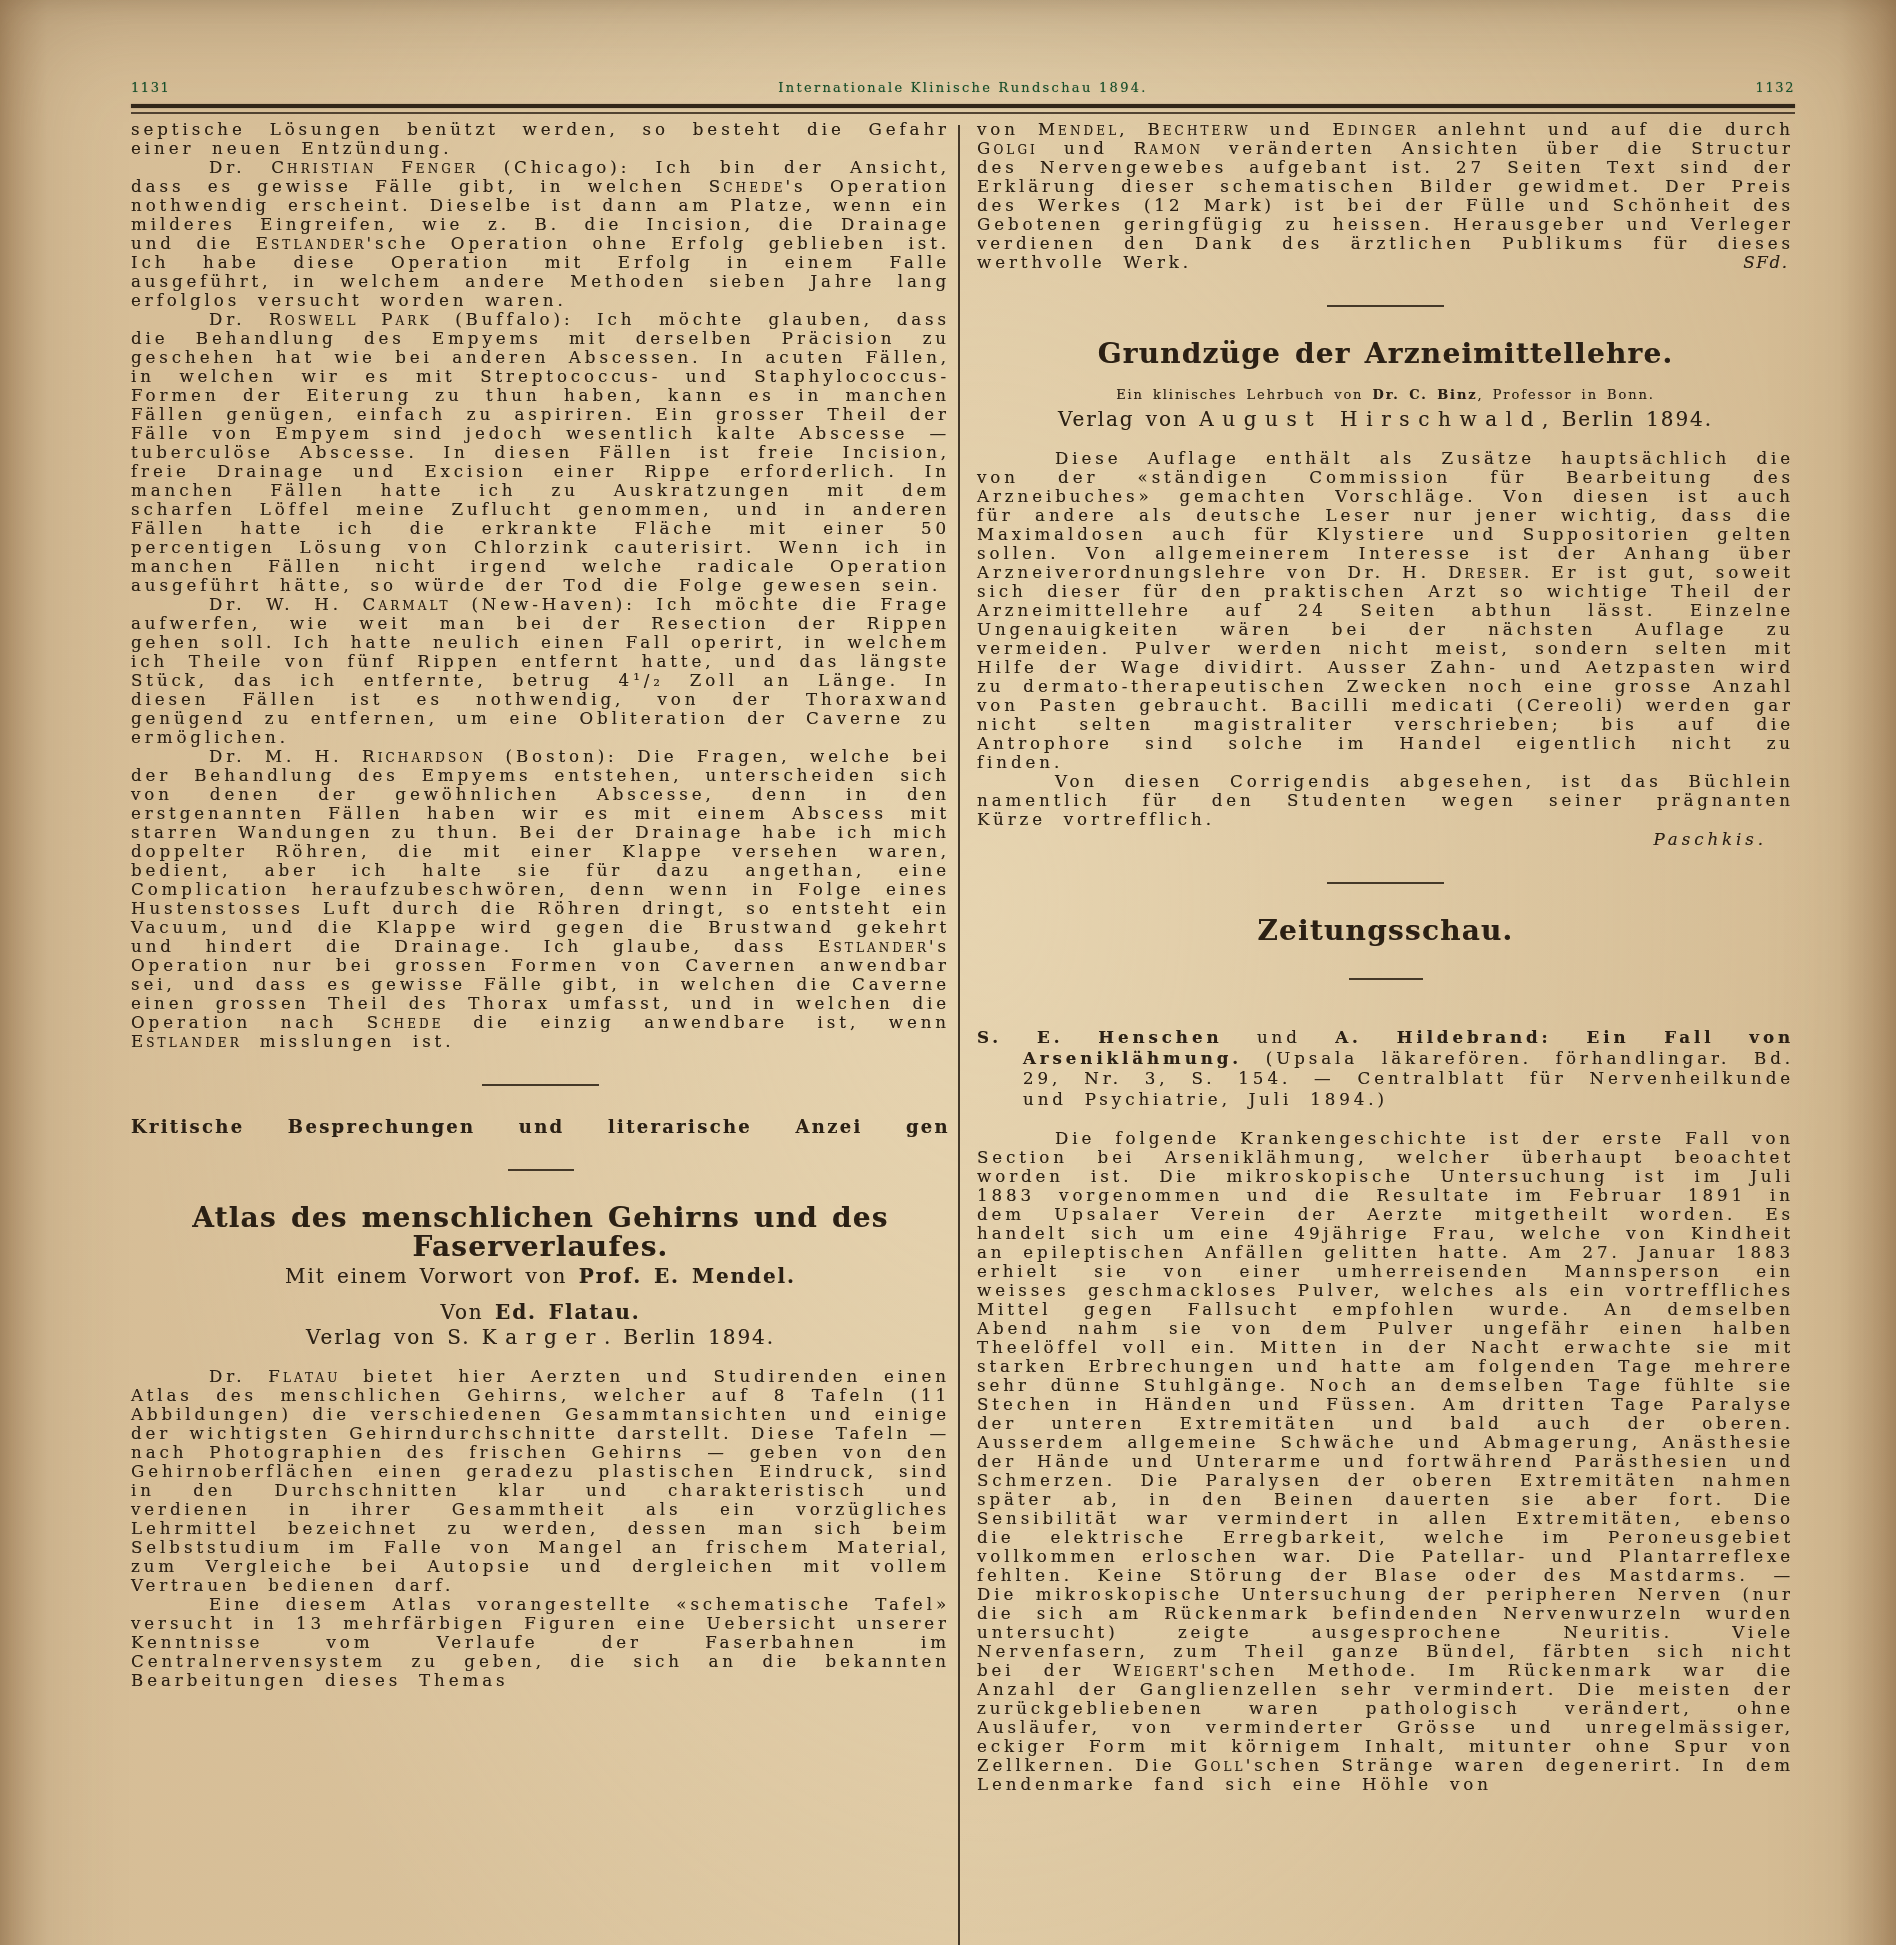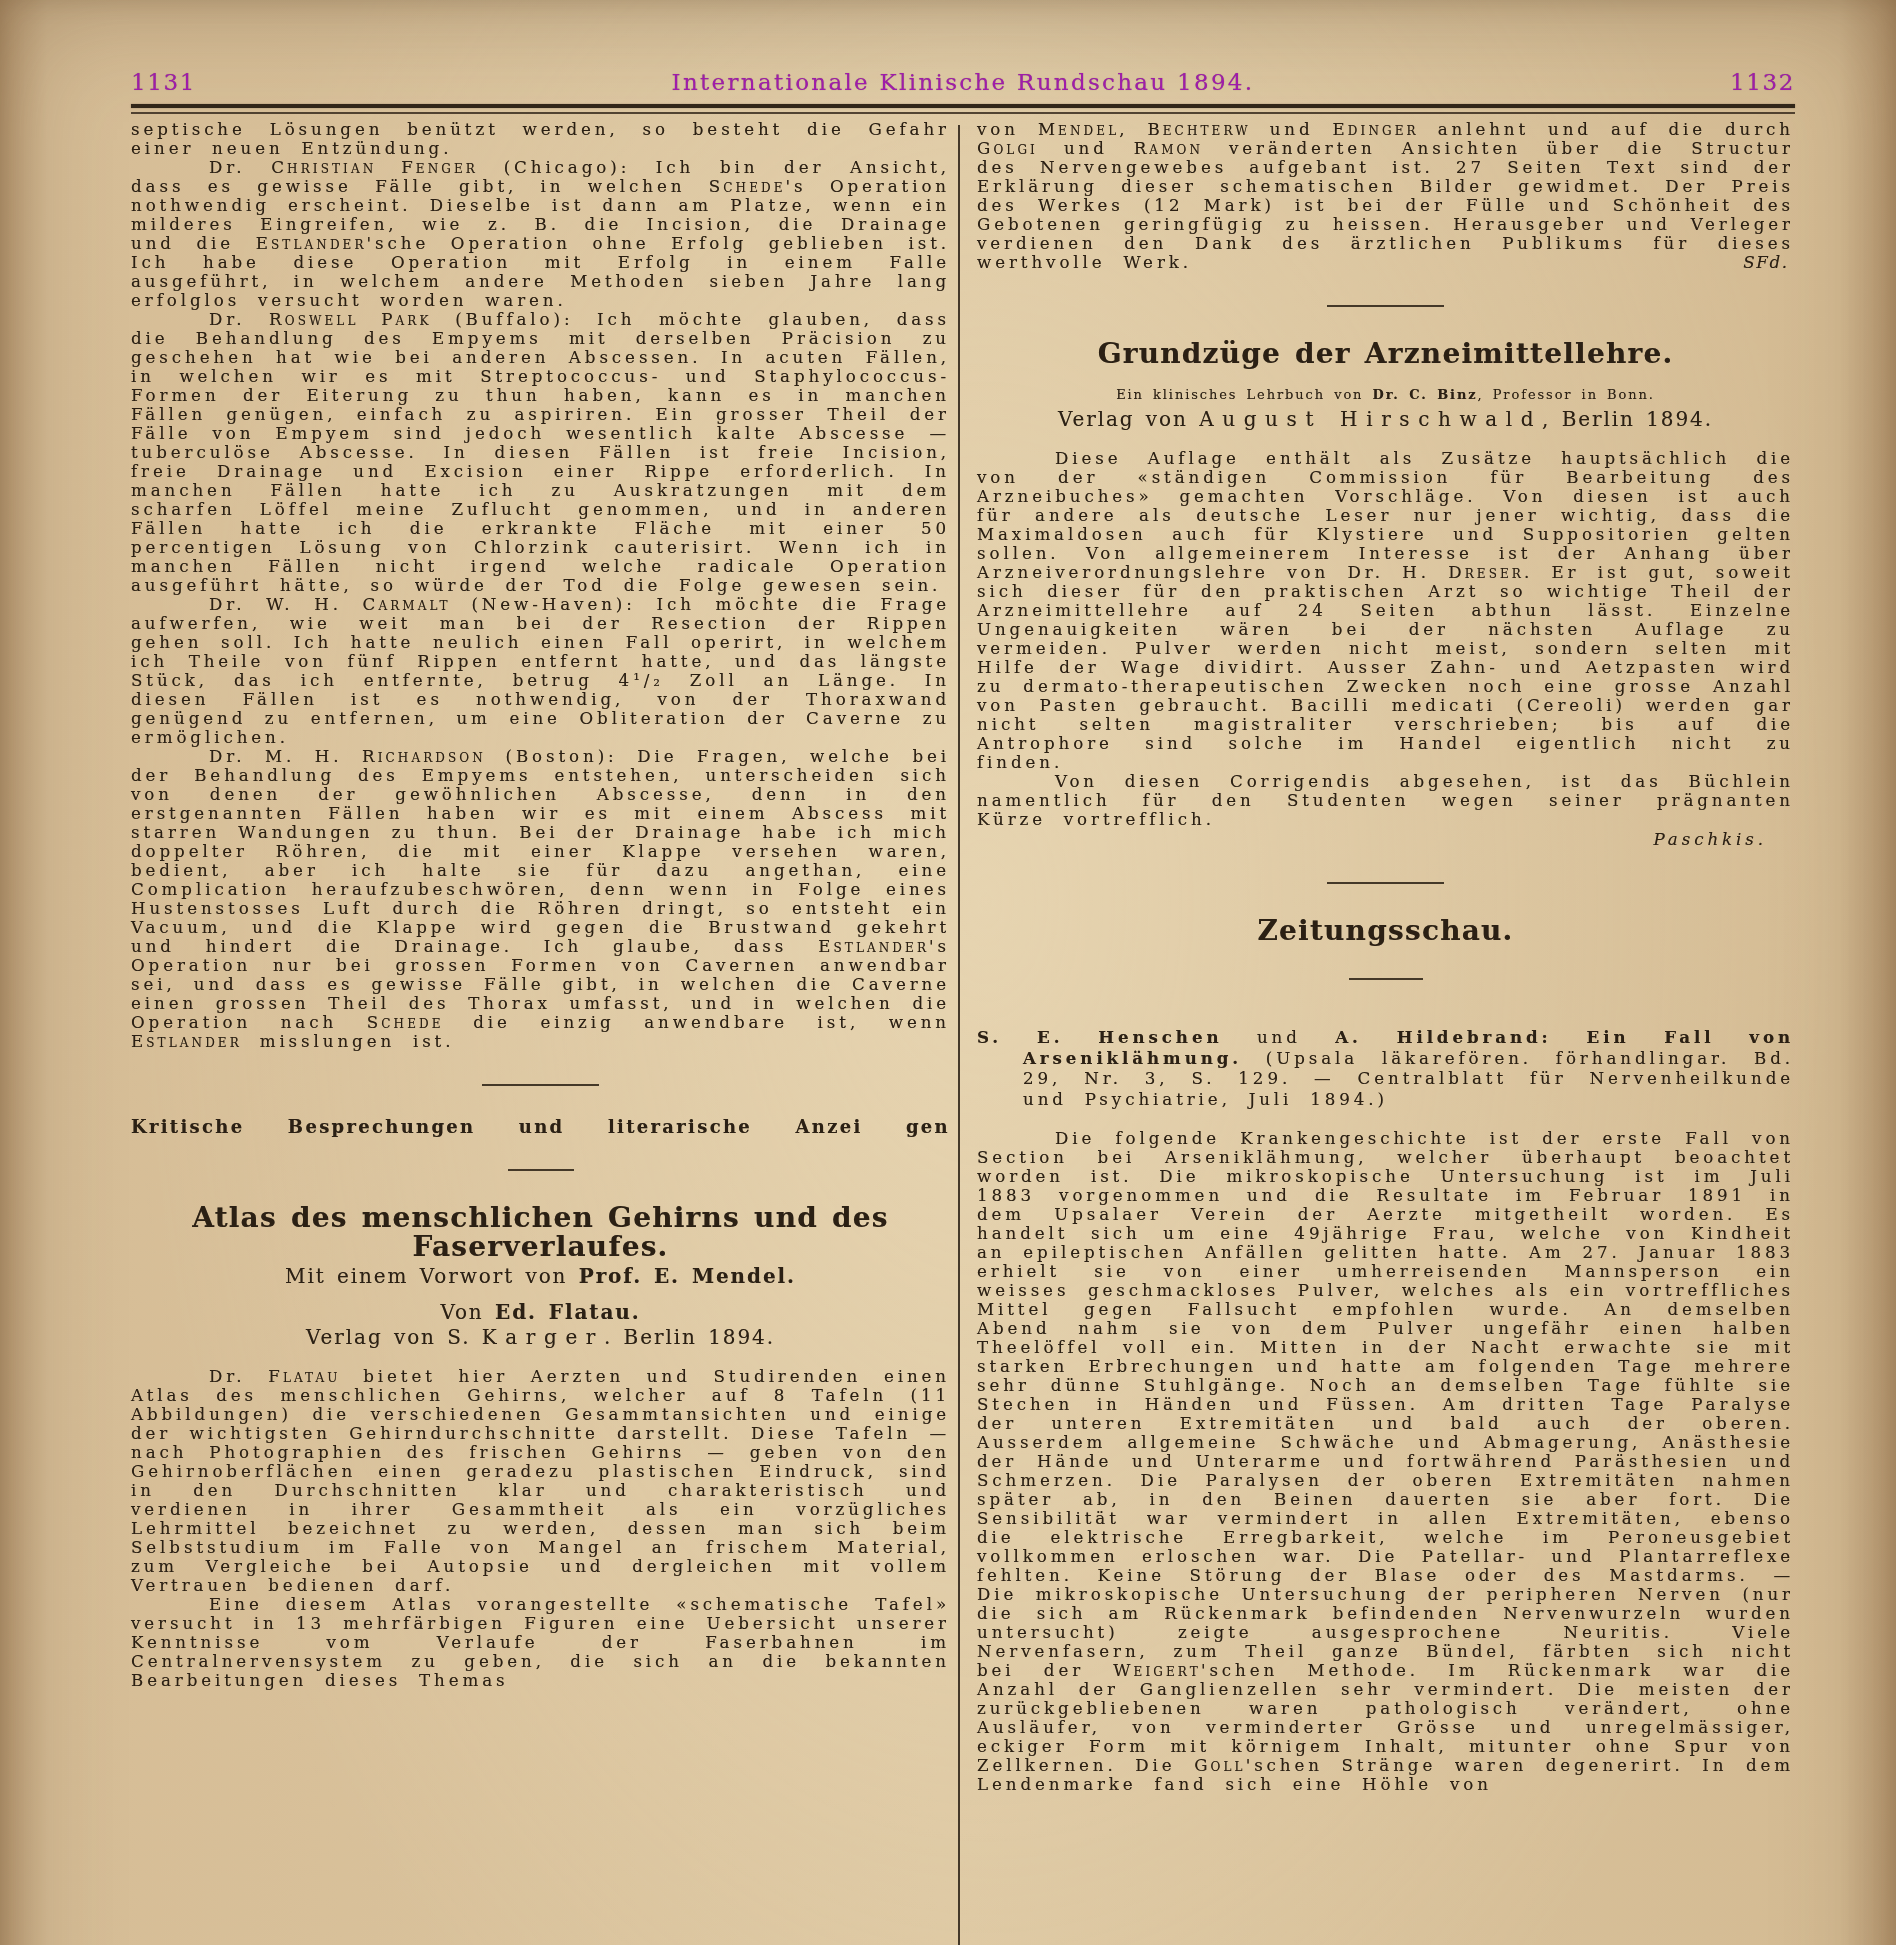--- a/index.html
+++ b/index.html
@@ -15,21 +15,21 @@
     overflow: hidden;
   }
   .vignette {
     position: absolute; inset: 0;
     box-shadow: inset 0 0 117px rgba(88,58,28,0.38), inset 0 0 23px rgba(88,58,28,0.22);
     pointer-events: none;
   }
   
   .header {
     position: absolute; left: 131px; top: 58px; width: 1664px; height: 37px;
-    font-size: 23px; letter-spacing: 1.6px; color: #a21caf;
+    font-size: 13px; letter-spacing: 1.6px; color: #14532d;
     text-shadow: 0 0 0.8px rgba(60,47,31,0.45);
   }
   .pagenum-left  { position: absolute; left: 0;  bottom: 0; }
   .pagenum-right { position: absolute; right: 0; bottom: 0; }
   .running-title { position: absolute; left: 0; right: 0; bottom: 0; text-align: center; letter-spacing: 2.3px; }
   .header-rule-1 { position: absolute; left: 131px; top: 104px; width: 1664px; height: 3.5px;  background: #32271a; box-shadow: 0 0 1.2px rgba(50,39,26,.6); }
   .header-rule-2 { position: absolute; left: 131px; top: 112px; width: 1664px; height: 1.9px;  background: #3a2d1e; opacity: .85; }
   
   .col-divider {
     position: absolute; left: 958px; top: 125px; width: 2.3px; height: 2132px;
@@ -105,18 +105,18 @@
     <div class="rule" style="width: 117px;"></div>
     <p class="htitle"><span>Grundzüge der Arzneimittellehre.</span></p>
     <p class="byline first sm"><span>Ein klinisches Lehrbuch von </span><span class="b">Dr. C. Binz</span><span>, Professor in Bonn.</span></p>
     <p class="byline"><span>Verlag von </span><span class="sp">August Hirschwald</span><span>, Berlin 1894.</span></p>
     <p class="p ind lead"><span>Diese Auflage enthält als Zusätze hauptsächlich die von der «ständigen Commission für Bearbeitung des Arzneibuches» gemachten Vorschläge. Von diesen ist auch für andere als deutsche Leser nur jener wichtig, dass die Maximaldosen auch für Klystiere und Suppositorien gelten sollen. Von allgemeinerem Interesse ist der Anhang über Arzneiverordnungslehre von Dr. H. </span><span class="sc">Dreser</span><span>. Er ist gut, soweit sich dieser für den praktischen Arzt so wichtige Theil der Arzneimittellehre auf 24 Seiten abthun lässt. Einzelne Ungenauigkeiten wären bei der nächsten Auflage zu vermeiden. Pulver werden nicht meist, sondern selten mit Hilfe der Wage dividirt. Ausser Zahn- und Aetzpasten wird zu dermato-therapeutischen Zwecken noch eine grosse Anzahl von Pasten gebraucht. Bacilli medicati (Cereoli) werden gar nicht selten magistraliter verschrieben; bis auf die Antrophore sind solche im Handel eigentlich nicht zu finden.</span></p>
     <p class="p ind"><span>Von diesen Corrigendis abgesehen, ist das Büchlein namentlich für den Studenten wegen seiner prägnanten Kürze vortrefflich.</span></p>
     <p class="sigline"><span class="i">Paschkis.</span></p>
     <div class="rule" style="width: 117px;"></div>
     <p class="htitle"><span>Zeitungsschau.</span></p>
     <div class="rule" style="width: 74px;"></div>
-    <p class="entry"><span class="b">S. E. Henschen</span><span> und </span><span class="b">A. Hildebrand: Ein Fall von Arseniklähmung.</span><span> (Upsala läkarefören. förhandlingar. Bd. 29, Nr. 3, S. 129. — Centralblatt für Nervenheilkunde und Psychiatrie, Juli 1894.)</span></p>
+    <p class="entry"><span class="b">S. E. Henschen</span><span> und </span><span class="b">A. Hildebrand: Ein Fall von Arseniklähmung.</span><span> (Upsala läkarefören. förhandlingar. Bd. 29, Nr. 3, S. 154. — Centralblatt für Nervenheilkunde und Psychiatrie, Juli 1894.)</span></p>
     <p class="p ind lead"><span>Die folgende Krankengeschichte ist der erste Fall von Section bei Arseniklähmung, welcher überhaupt beoachtet worden ist. Die mikroskopische Untersuchung ist im Juli 1883 vorgenommen und die Resultate im Februar 1891 in dem Upsalaer Verein der Aerzte mitgetheilt worden. Es handelt sich um eine 49jährige Frau, welche von Kindheit an epileptischen Anfällen gelitten hatte. Am 27. Januar 1883 erhielt sie von einer umherreisenden Mannsperson ein weisses geschmackloses Pulver, welches als ein vortreffliches Mittel gegen Fallsucht empfohlen wurde. An demselben Abend nahm sie von dem Pulver ungefähr einen halben Theelöffel voll ein. Mitten in der Nacht erwachte sie mit starken Erbrechungen und hatte am folgenden Tage mehrere sehr dünne Stuhlgänge. Noch an demselben Tage fühlte sie Stechen in Händen und Füssen. Am dritten Tage Paralyse der unteren Extremitäten und bald auch der oberen. Ausserdem allgemeine Schwäche und Abmagerung, Anästhesie der Hände und Unterarme und fortwährend Parästhesien und Schmerzen. Die Paralysen der oberen Extremitäten nahmen später ab, in den Beinen dauerten sie aber fort. Die Sensibilität war vermindert in allen Extremitäten, ebenso die elektrische Erregbarkeit, welche im Peroneusgebiet vollkommen erloschen war. Die Patellar- und Plantarreflexe fehlten. Keine Störung der Blase oder des Mastdarms. — Die mikroskopische Untersuchung der peripheren Nerven (nur die sich am Rückenmark befindenden Nervenwurzeln wurden untersucht) zeigte ausgesprochene Neuritis. Viele Nervenfasern, zum Theil ganze Bündel, färbten sich nicht bei der </span><span class="sc">Weigert</span><span>'schen Methode. Im Rückenmark war die Anzahl der Ganglienzellen sehr vermindert. Die meisten der zurückgebliebenen waren pathologisch verändert, ohne Ausläufer, von verminderter Grösse und unregelmässiger, eckiger Form mit körnigem Inhalt, mitunter ohne Spur von Zellkernen. Die </span><span class="sc">Goll</span><span>'schen Stränge waren degenerirt. In dem Lendenmarke fand sich eine Höhle von</span></p>
   </div>
 
 <div class="vignette"></div>
 
 
 </body></html>

